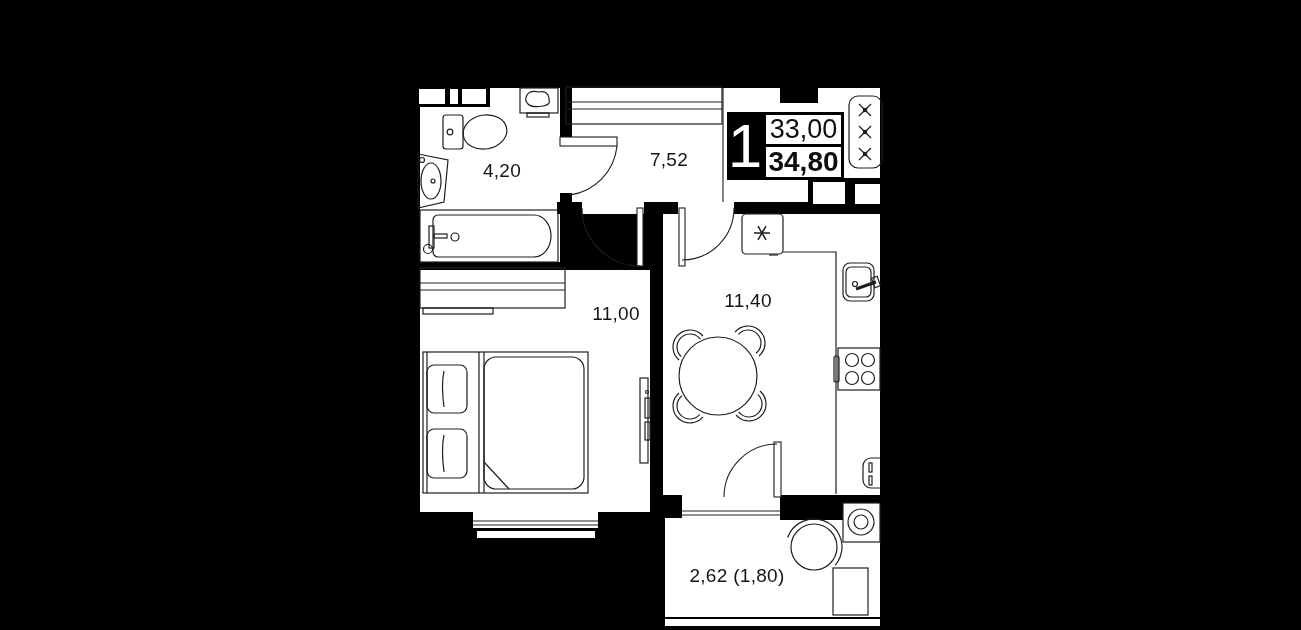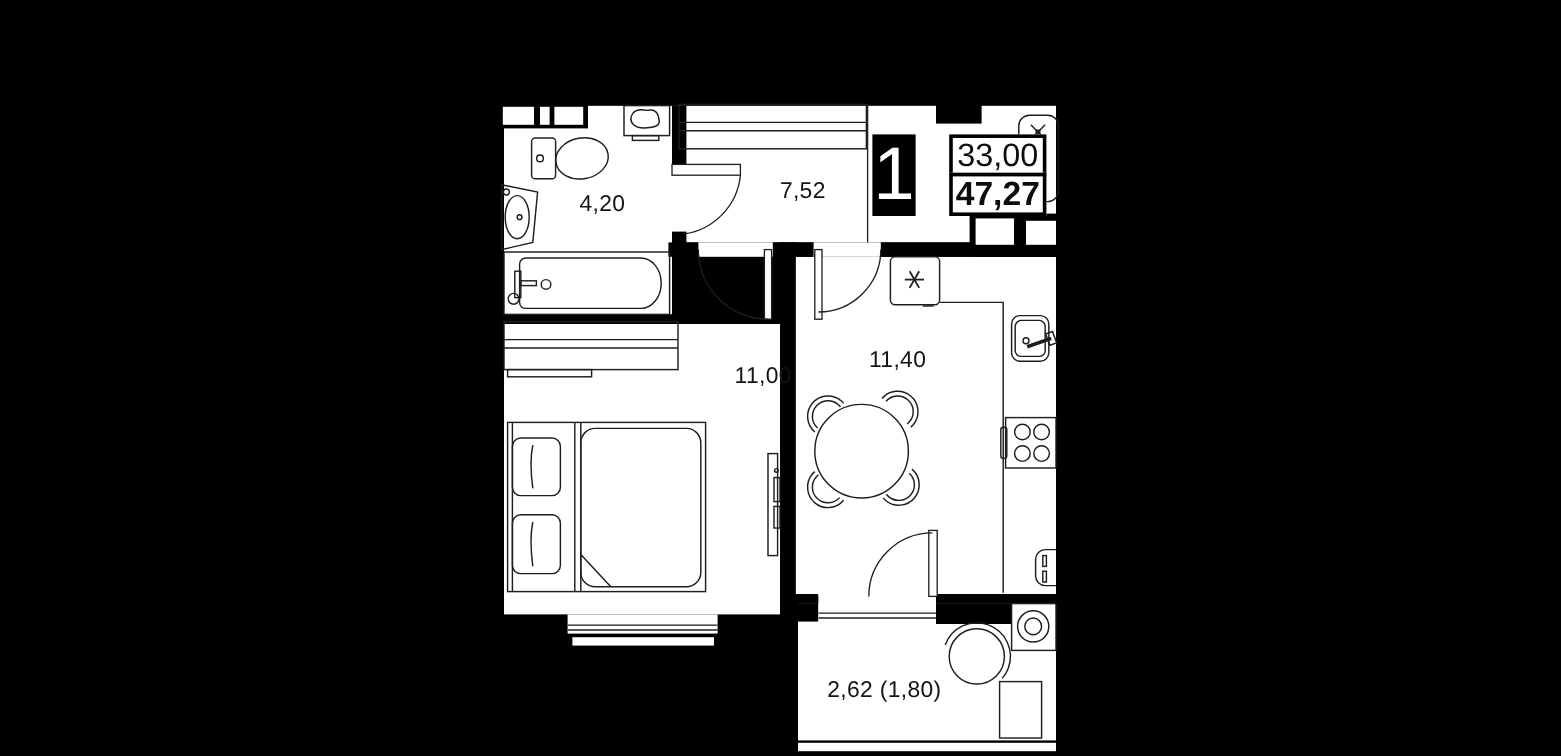--- a/index.html
+++ b/index.html
@@ -4,21 +4,21 @@
 <style>
   html,body{margin:0;padding:0;background:#000;}
   .stage{position:relative;width:1301px;height:630px;background:#000;overflow:hidden;
          font-family:"Liberation Sans",sans-serif;}
   .plan-svg{position:absolute;left:0;top:0;}
   .room-label{position:absolute;transform:translateX(-50%);color:#141414;
               font-size:19px;letter-spacing:.3px;white-space:nowrap;}
   .badge{position:absolute;left:727px;top:112px;display:flex;align-items:flex-start;}
   .badge-num{width:36px;height:68px;background:#000;color:#fff;display:flex;
              align-items:center;justify-content:center;font-size:62px;line-height:68px;}
-  .badge-rows{display:flex;flex-direction:column;margin-left:28px;}
+  .badge-rows{display:flex;flex-direction:column;}
   .badge-row{width:81px;height:35px;background:#fff;border:3px solid #000;box-sizing:border-box;
              display:flex;align-items:center;justify-content:center;color:#0d0d0d;}
   .badge-row.total{font-size:27px;font-weight:400;}
   .badge-row.reduced{height:36px;margin-top:-3px;font-size:28px;font-weight:700;}
 </style>
 </head>
 <body>
 
 <div class="stage">
 
@@ -225,23 +225,23 @@
         <circle cx="814" cy="547" r="23" fill="#ffffff"></circle>
       </g>
       <rect x="833" y="568" width="35" height="47"></rect>
     </g>
   </svg>
 
   <div class="badge">
     <div class="badge-num">1</div>
     <div class="badge-rows">
       <div class="badge-row total">33,00</div>
-      <div class="badge-row reduced">47,27</div>
+      <div class="badge-row reduced">34,80</div>
     </div>
   </div>
 
   <div class="room-label" style="left:502px;top:160px">4,20</div>
   <div class="room-label" style="left:669px;top:149px">7,52</div>
-  <div class="room-label" style="left:636px;top:303px">11,00</div>
+  <div class="room-label" style="left:616px;top:303px">11,00</div>
   <div class="room-label" style="left:748px;top:290px">11,40</div>
   <div class="room-label" style="left:737px;top:565px">2,62 (1,80)</div>
 
 </div>
 
 </body></html>

